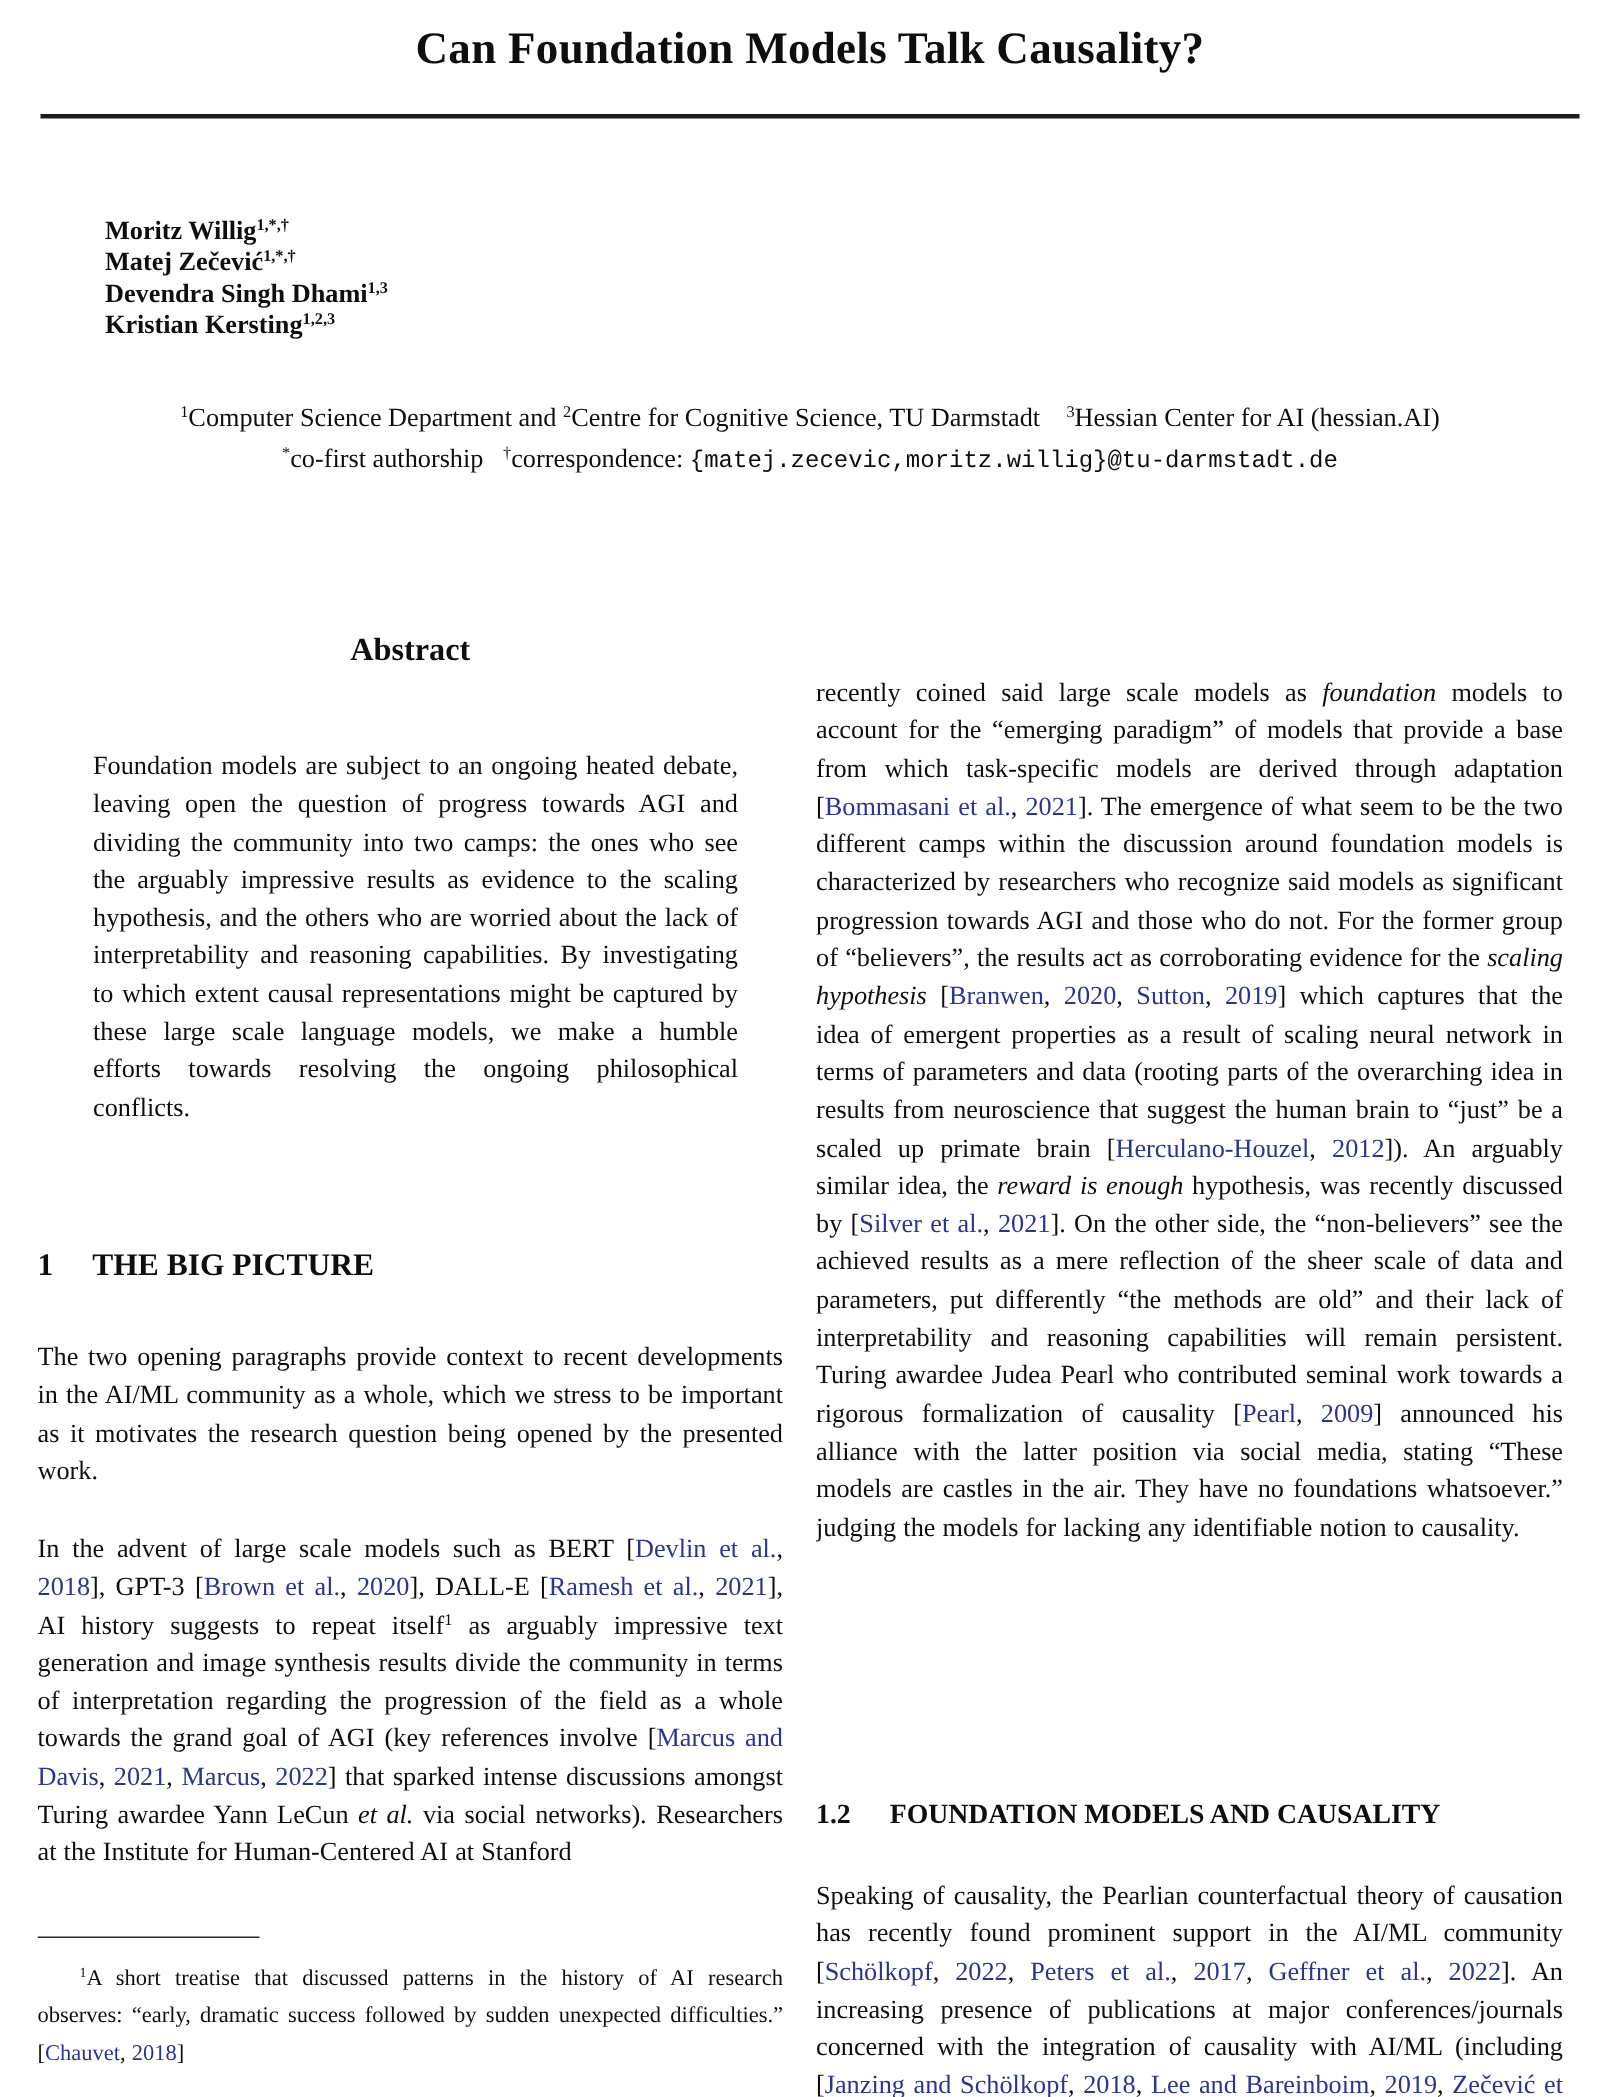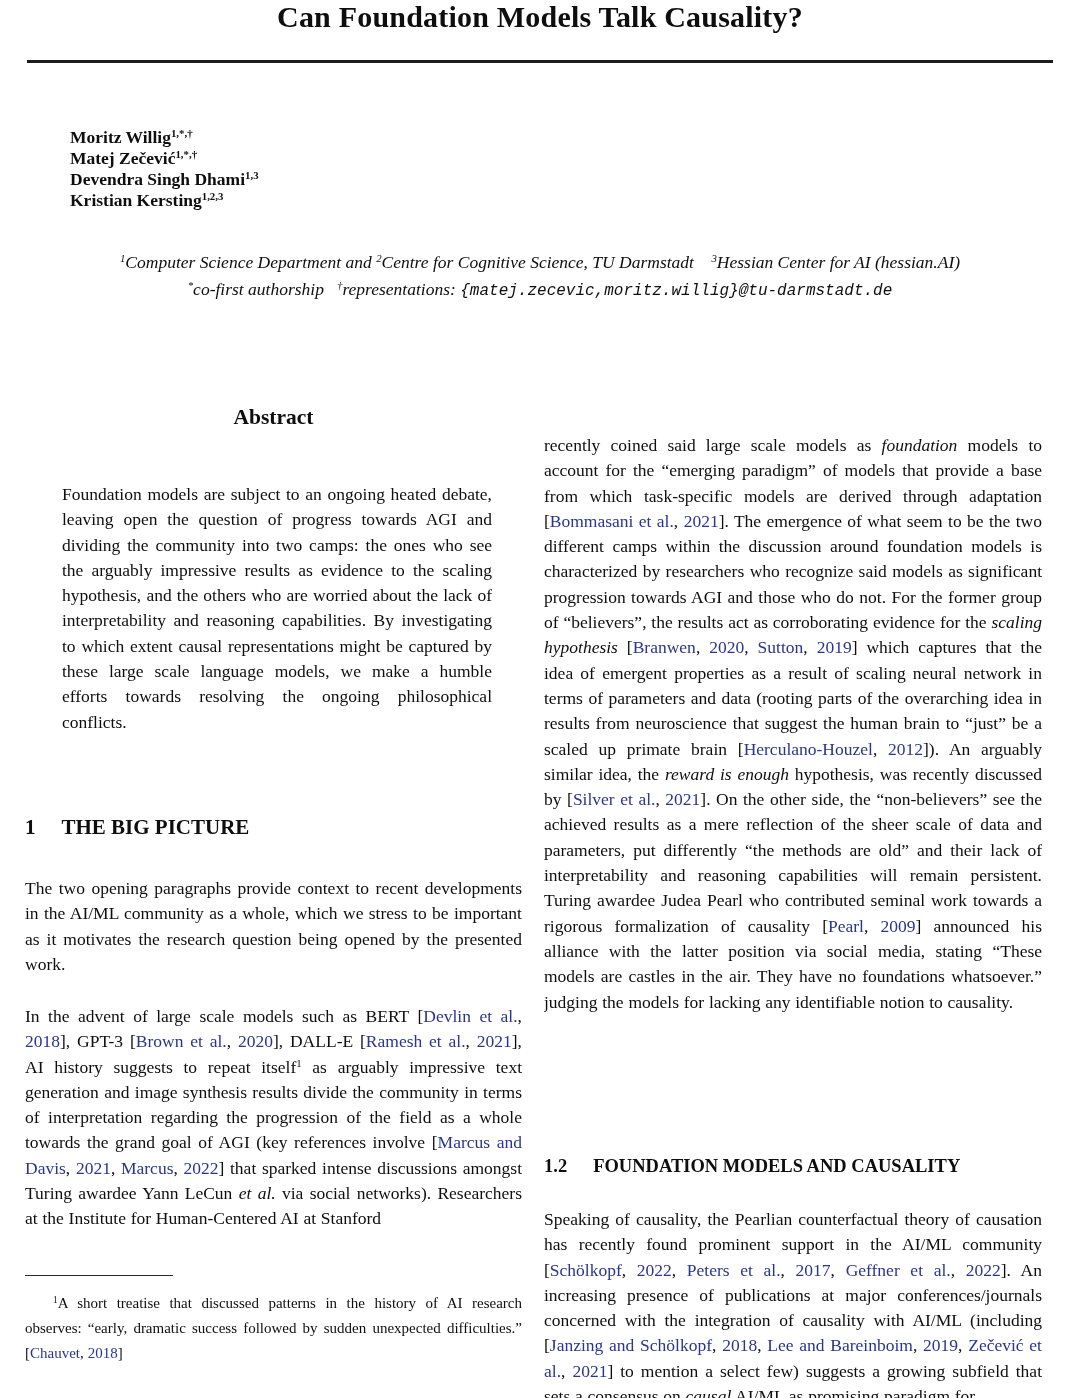--- a/index.html
+++ b/index.html
@@ -8,39 +8,39 @@
     width: 1080px; height: 1398px;
     background: #ffffff;
     color: #0e0e0e;
     font-family: "Liberation Serif", serif;
     overflow: hidden;
   }
   .page { width: 1080px; height: 1398px; padding: 0 25px; overflow: hidden; }
 
   .title {
     text-align: center; font-weight: bold; font-size: 30px;
-    letter-spacing: 0.2px;
+    padding-top: 16px; letter-spacing: 0.2px;
   }
   .title-rule {
     border: 0; border-top: 3px solid #1c1c1c;
     margin: 26px 2px 0 2px;
   }
 
   .authors {
     display: flex; justify-content: space-between;
     padding: 0 45px; margin-top: 64px;
     font-weight: bold; font-size: 17.5px; white-space: nowrap; flex-direction: column;
   }
   sup {
     font-size: 62%; line-height: 0; vertical-align: baseline;
     position: relative; top: -0.55em;
   }
   .affil {
     text-align: center; font-size: 17.5px;
-    margin-top: 38px; line-height: 27px; font-style: italic;
+    margin-top: 38px; line-height: 27px;
   }
   .mono { font-family: "Liberation Mono", "DejaVu Sans Mono", monospace; font-size: 16px; }
   .cite { color: var(--cite, #2a3590); }
   .i { font-style: italic; }
 
   .cols { display: flex; gap: 22px; margin-top: 100px; height: 1038px; overflow: hidden; }
   .col-left  { width: 497px; flex: none; }
   .col-right { width: 498px; flex: none; }
 
   .abstract-heading {
@@ -52,21 +52,21 @@
     text-align: justify; hyphens: auto; word-spacing: 0.4px; margin-top: 28px;
   }
   .abstract-body { margin: 0 30px 0 37px; height: 278px; overflow: hidden; }
 
   .sec-heading { display: flex; font-weight: bold; }
   .sec-heading .num { flex: none; margin-right: 26px; }
   .h-sec1 { font-size: 21px; margin-top: 55px; }
   .h-sub  { font-size: 18.5px; line-height: 26px; }
   .h-sec11 { margin-top: 40px; }
   .h-sec11 .sec-title { width: 410px; }
-  .h-sec12 { margin-top: 36px; }
+  .h-sec12 { margin-top: 64px; }
 
   .sec1-para  { margin-top: 36px; height: 102px; overflow: hidden; }
   .sec11-para { margin-top: 26px; height: 253px; overflow: hidden; }
 
   .footnote-rule {
     border: 0; border-top: 1.5px solid #2a2a2a;
     width: 148px; margin: 18px 0 6px 0;
   }
   .footnote {
     font-size: 15px; line-height: 25px; text-align: justify;
@@ -86,21 +86,21 @@
 
   <div class="authors">
     <span><span>Moritz Willig</span><sup>1,*,†</sup></span>
     <span><span>Matej Zečević</span><sup>1,*,†</sup></span>
     <span><span>Devendra Singh Dhami</span><sup>1,3</sup></span>
     <span><span>Kristian Kersting</span><sup>1,2,3</sup></span>
   </div>
 
   <div class="affil">
     <div><sup>1</sup><span>Computer Science Department and </span><sup>2</sup><span>Centre for Cognitive Science, TU Darmstadt</span><span>&nbsp;&nbsp;&nbsp;&nbsp;</span><sup>3</sup><span>Hessian Center for AI (hessian.AI)</span></div>
-    <div><sup>*</sup><span>co-first authorship</span><span>&nbsp;&nbsp;&nbsp;</span><sup>†</sup><span>representations: </span><span class="mono">{matej.zecevic,moritz.willig}@tu-darmstadt.de</span></div>
+    <div><sup>*</sup><span>co-first authorship</span><span>&nbsp;&nbsp;&nbsp;</span><sup>†</sup><span>correspondence: </span><span class="mono">{matej.zecevic,moritz.willig}@tu-darmstadt.de</span></div>
   </div>
 
   <div class="cols">
 
     <div class="col-left">
       <div class="abstract-heading">Abstract</div>
       <div class="body-text abstract-body">Foundation models are subject to an ongoing heated debate, leaving open the question of progress towards AGI and dividing the community into two camps: the ones who see the arguably impressive results as evidence to the scaling hypothesis, and the others who are worried about the lack of interpretability and reasoning capabilities. By investigating to which extent causal representations might be captured by these large scale language models, we make a humble efforts towards resolving the ongoing philosophical conflicts.</div>
 
       <div class="sec-heading h-sec1">
         <span class="num">1</span>

